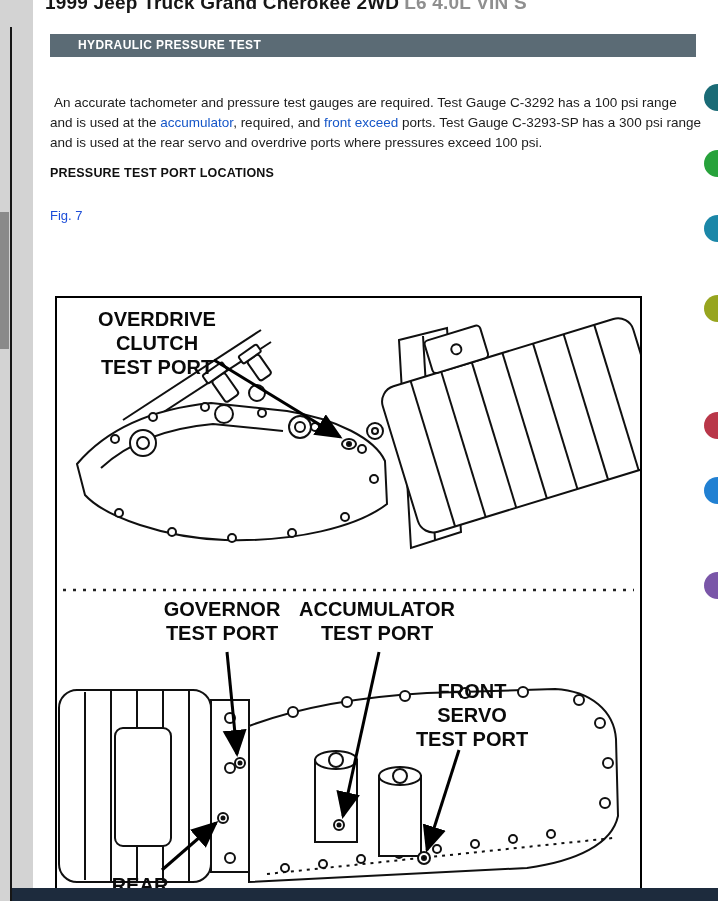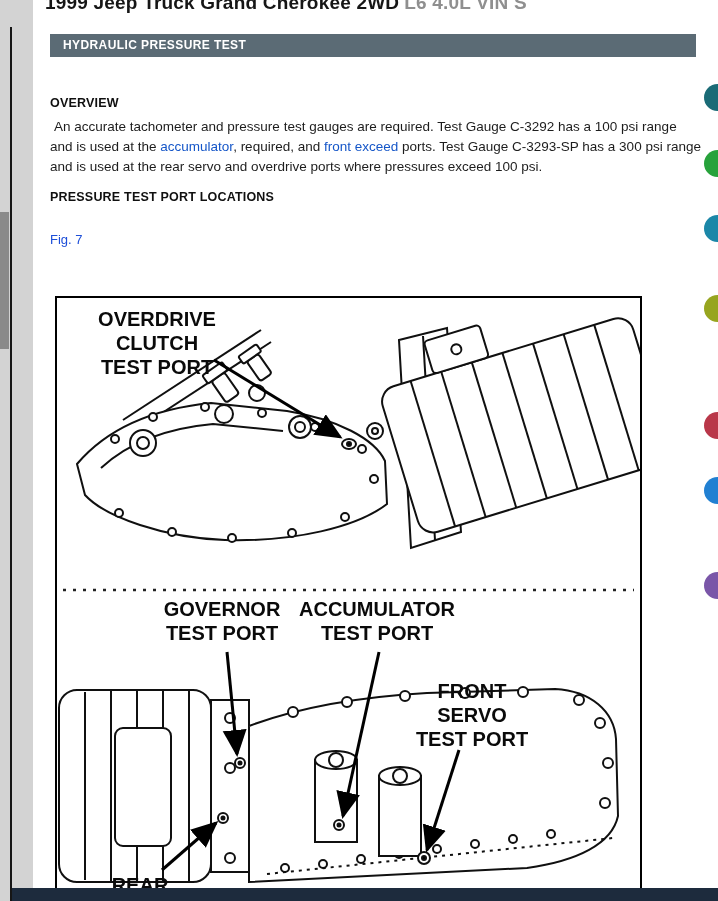--- a/index.html
+++ b/index.html
@@ -9,21 +9,21 @@
 
   .left-rail { position:absolute; left:0; top:0; width:33px; height:100%; background:#d3d3d3; z-index:3; }
   .left-divider { position:absolute; left:10px; top:27px; width:2px; height:874px; background:#161616; }
   .scroll-thumb { position:absolute; left:0; top:212px; width:9px; height:137px; background:#8a8a8a; }
 
   .content { position:absolute; left:33px; top:0; width:685px; height:901px; background:#fff;text-decoration:underline; }
 
   .doc-title { position:absolute; left:12px; top:-8px; font-size:19px; font-weight:bold; color:#161616; white-space:nowrap; letter-spacing:.2px; }
   .doc-title .suffix { color:#8f8f8f; padding-left:5px; }
 
-  .section-bar { position:absolute; left:17px; top:34px; width:646px; height:23px; background:var(--hdr,#5b6b75); color:#fff; font-size:12px; font-weight:bold; letter-spacing:.4px; line-height:23px; padding-left:13px; }
+  .section-bar { position:absolute; left:17px; top:34px; width:646px; height:23px; background:var(--hdr,#5b6b75); color:#fff; font-size:12px; font-weight:bold; letter-spacing:.4px; line-height:23px; padding-left:28px; }
 
   .body-copy { position:absolute; left:17px; top:93px; width:651px; font-size:13.5px; line-height:20px; color:#1d1d1d; }
   .mini-heading { font-size:12.5px; font-weight:bold; color:#101010; letter-spacing:.2px; margin-bottom:4px; }
   .para { text-indent:4px; }
   .doclink { color:var(--link,#1556c8); text-decoration:none; cursor:pointer; }
   .loc-heading { margin-top:10px; }
   .fig-caption { margin-top:23px; font-size:13px; color:#1d4ed8; }
 
   .figure-box { position:absolute; left:22px; top:296px; width:587px; height:640px; border:2px solid #000; background:#fff; z-index:1; }
   svg { display:block; }
@@ -48,21 +48,20 @@
 
     <div class="doc-title">
       <span>1999 Jeep Truck Grand Cherokee 2WD</span><span class="suffix">L6 4.0L VIN S</span>
     </div>
 
     <div class="section-bar">
       <span>HYDRAULIC PRESSURE TEST</span>
     </div>
 
     <div class="body-copy">
-      <div class="mini-heading">OVERVIEW</div>
       <p class="para"><span>An accurate tachometer and pressure test gauges are required. Test Gauge C-3292 has a 100 psi range and is used at the </span><a class="doclink">accumulator</a><span>, required, and </span><a class="doclink">front exceed</a><span> ports. Test Gauge C-3293-SP has a 300 psi range and is used at the rear servo and overdrive ports where pressures exceed 100 psi.</span></p>
       <div class="mini-heading loc-heading">PRESSURE TEST PORT LOCATIONS</div>
       <div class="fig-caption">Fig. 7</div>
     </div>
 
     <div class="figure-box">
       <svg viewBox="0 0 583 660" width="583" height="660">
         <defs>
           <marker id="ah" markerWidth="10" markerHeight="9" refX="8" refY="4" orient="auto">
             <path d="M0,0 L9,4 L0,8 Z" fill="#000"></path>

